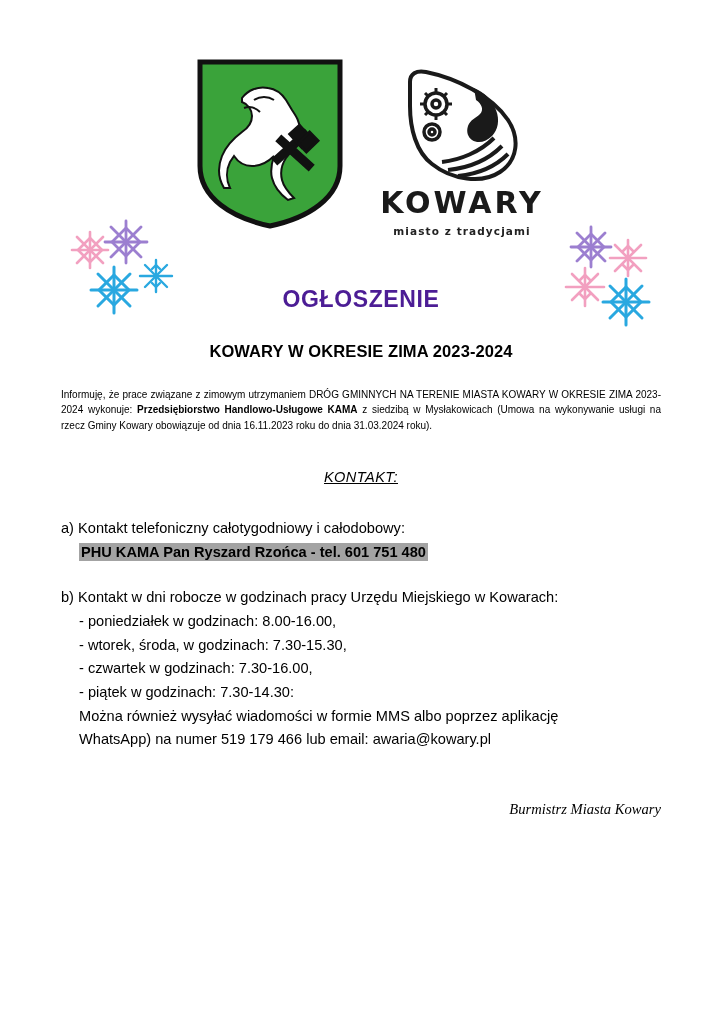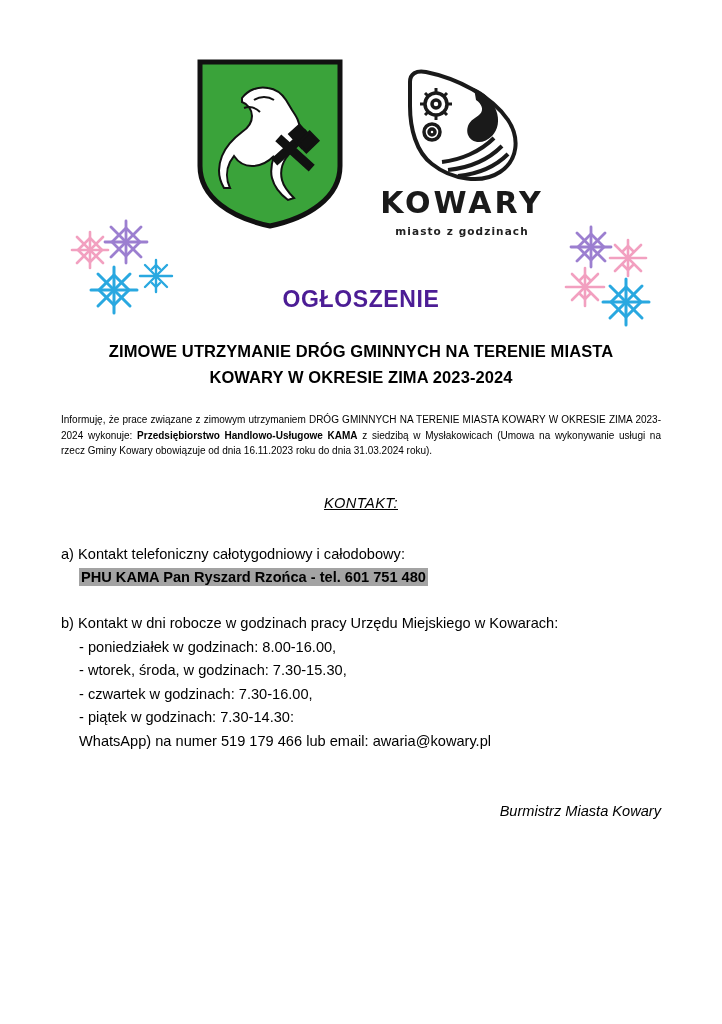--- a/index.html
+++ b/index.html
@@ -129,20 +129,21 @@
   .block-b { margin-top: 22px; }
   .bold { font-weight: bold; }
 
   .signature {
     width: 600px;
     margin: 46px auto 0 auto;
     text-align: right;
     font-size: 14.6px;
     font-style: italic;
     line-height: 1.6;
+    font-family: Liberation Serif, serif;
   }
 </style>
 </head>
 <body>
 
 <div class="page">
 
   <div class="header">
 
     <div class="crest">
@@ -206,21 +207,21 @@
           </g>
 
           <g fill="none" stroke="#1a1a1a" stroke-width="4">
             <path d="M46 96 C64 94 84 86 98 72"></path>
             <path d="M52 104 C72 102 92 94 106 80"></path>
             <path d="M62 110 C82 108 100 100 112 88"></path>
           </g>
         </svg>
       </div>
       <div class="kowary-word">KOWARY</div>
-      <div class="kowary-sub">miasto z godzinach</div>
+      <div class="kowary-sub">miasto z tradycjami</div>
     </div>
 
     <div class="flake" style="left:68px; top:228px;">
       <svg width="44" height="44" viewBox="0 0 44 44">
           <g stroke="#f2a0c0" stroke-width="2.6" stroke-linecap="round" fill="none">
             <line x1="22" y1="4" x2="22" y2="40"></line>
             <line x1="4" y1="22" x2="40" y2="22"></line>
             <line x1="9" y1="9" x2="35" y2="35"></line>
             <line x1="35" y1="9" x2="9" y2="35"></line>
             <path d="M22 10 l-5 5 M22 10 l5 5 M22 34 l-5 -5 M22 34 l5 -5 M10 22 l5 -5 M10 22 l5 5 M34 22 l-5 -5 M34 22 l-5 5"></path>
@@ -305,21 +306,20 @@
           </g>
         </svg>
     </div>
   </div>
 
   <div class="content">
 
     <h1 class="title">OGŁOSZENIE</h1>
 
     <div class="subtitle">
-      <div>ZIMOWE UTRZYMANIE DRÓG GMINNYCH NA TERENIE MIASTA</div>
       <div>KOWARY W OKRESIE ZIMA 2023-2024</div>
     </div>
 
     <p class="para">
       <span>Informuję, że prace związane z zimowym utrzymaniem DRÓG GMINNYCH NA TERENIE MIASTA  KOWARY W OKRESIE ZIMA 2023-2024 wykonuje: </span><span class="b">Przedsiębiorstwo  Handlowo-Usługowe  KAMA</span><span> z siedzibą  w  Mysłakowicach (Umowa na wykonywanie usługi na rzecz Gminy Kowary obowiązuje od dnia 16.11.2023 roku do dnia  31.03.2024 roku).</span>
     </p>
 
     <div class="kontakt">KONTAKT:</div>
 
     <div class="block">
@@ -328,20 +328,21 @@
         <span class="hl">PHU KAMA Pan Ryszard Rzońca - tel. 601 751 480</span>
       </div>
     </div>
 
     <div class="block block-b">
       <div>b) Kontakt w dni robocze w godzinach pracy Urzędu Miejskiego w Kowarach:</div>
       <div class="indent">- poniedziałek w godzinach: 8.00-16.00,</div>
       <div class="indent">- wtorek, środa, w godzinach: 7.30-15.30,</div>
       <div class="indent">- czwartek w godzinach: 7.30-16.00,</div>
       <div class="indent">- piątek w godzinach: 7.30-14.30:</div>
+      <div class="indent">Można również wysyłać wiadomości w formie MMS albo poprzez aplikację</div>
       <div class="indent">WhatsApp) na numer 519 179 466 lub email: awaria@kowary.pl</div>
     </div>
 
     <div class="signature">
       <div>Burmistrz Miasta Kowary</div>
     </div>
   </div>
 </div>
 
 </body></html>

